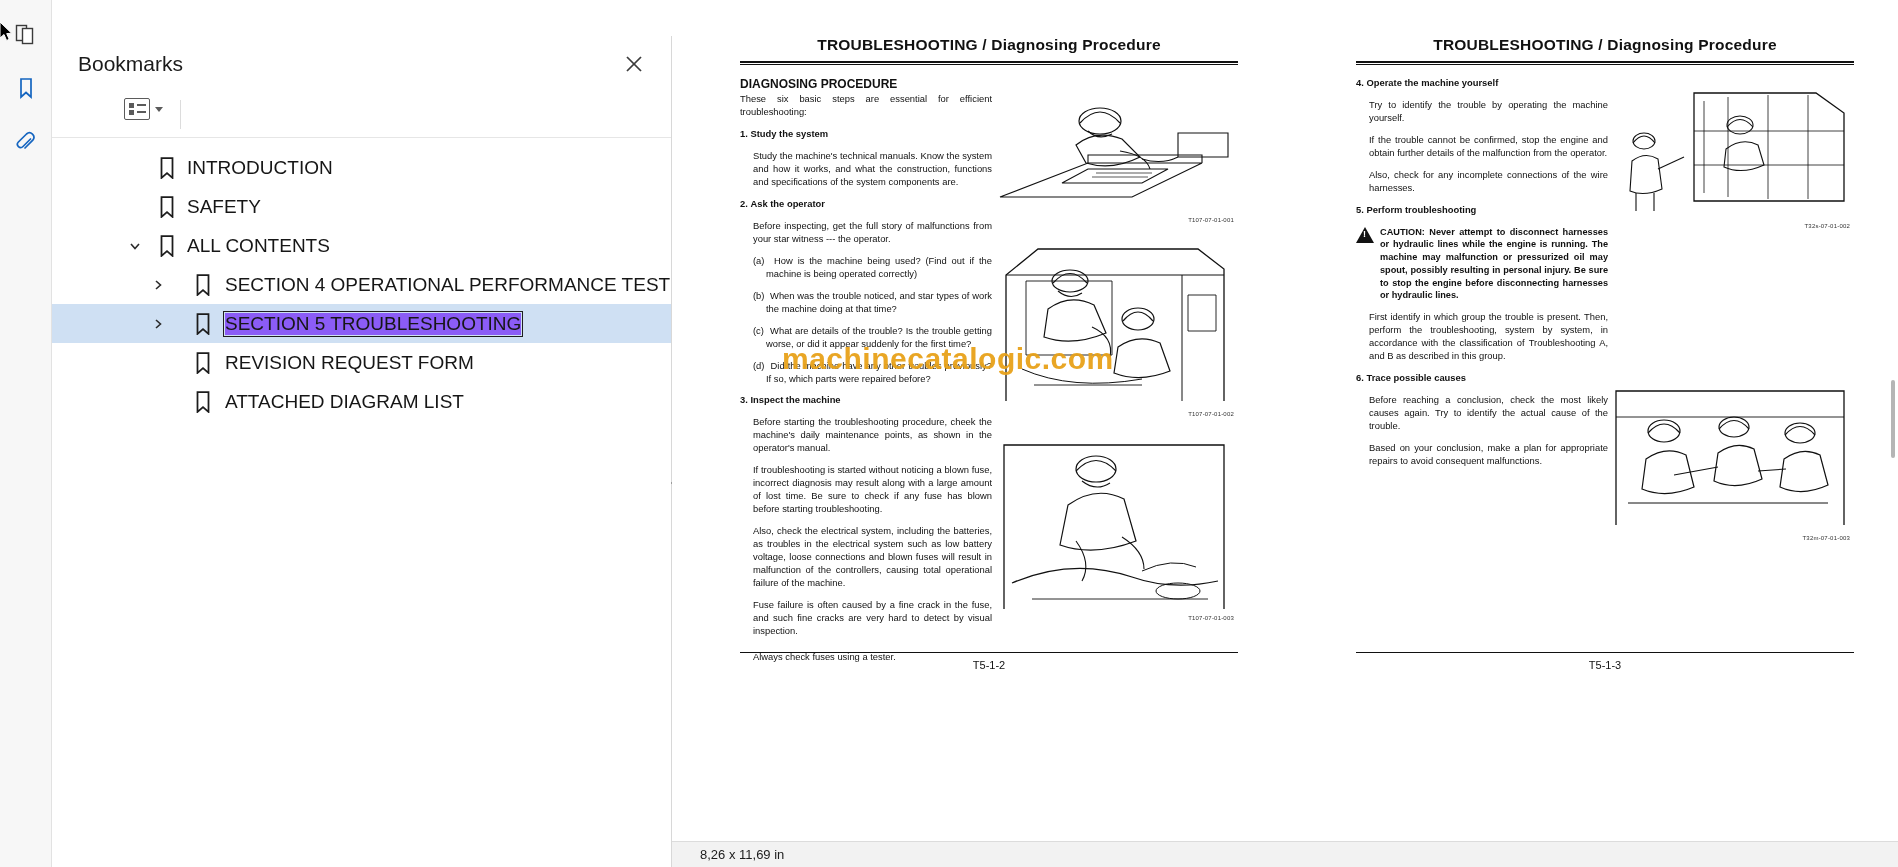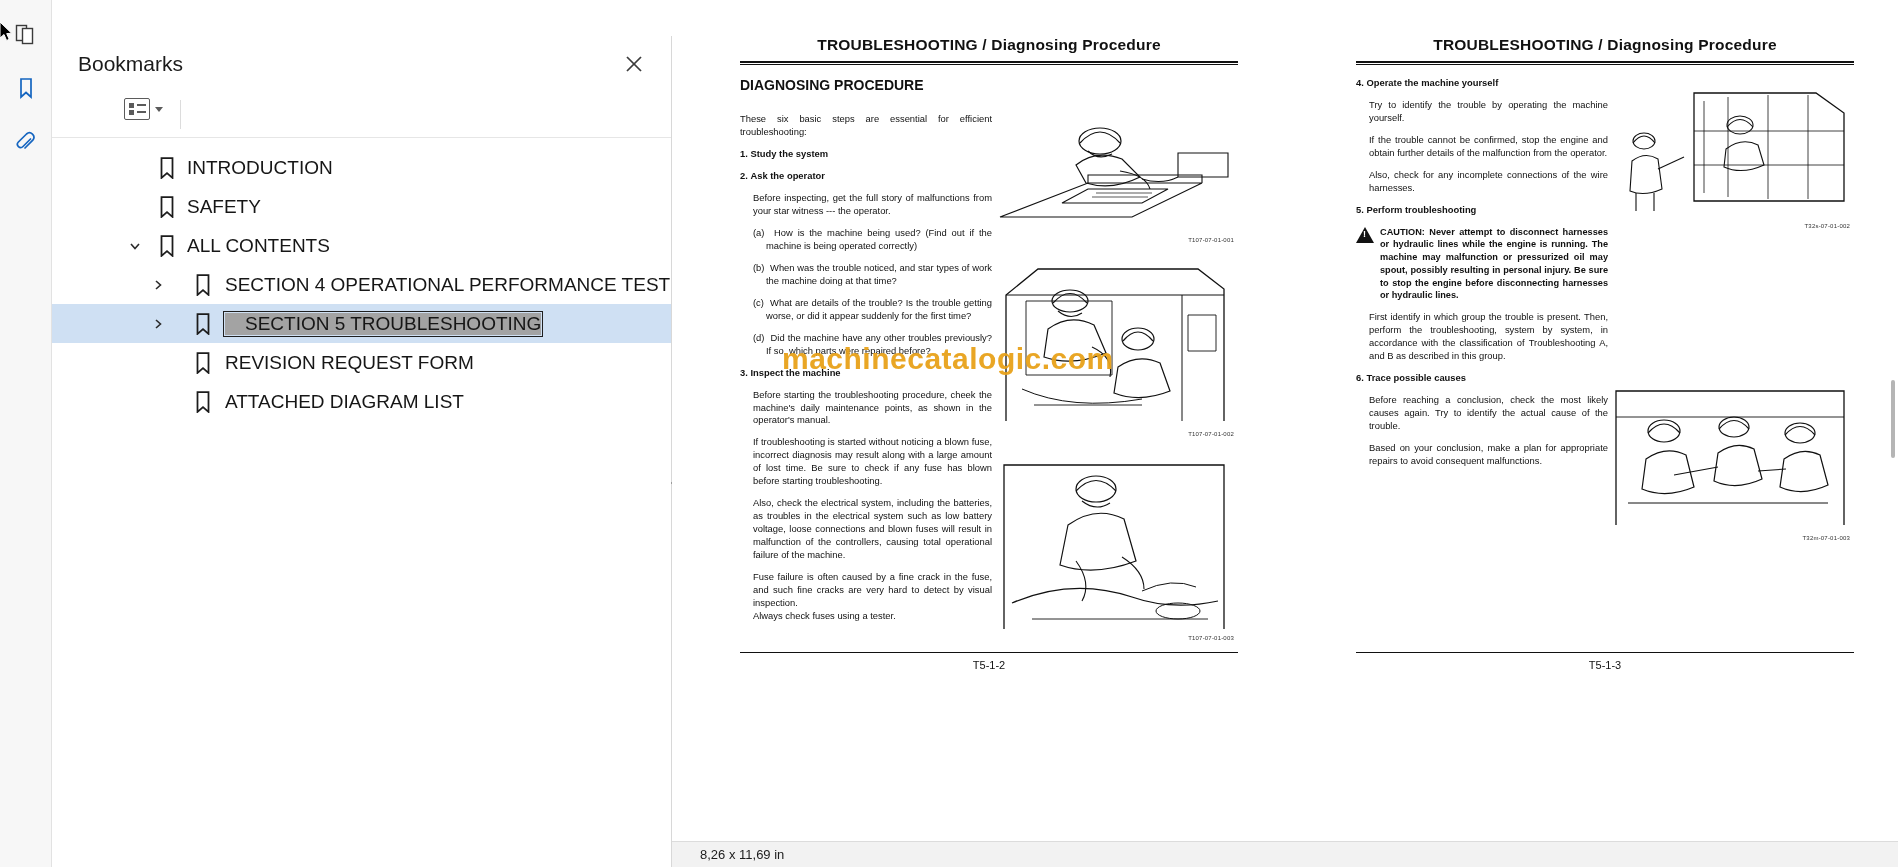--- a/index.html
+++ b/index.html
@@ -173,22 +173,21 @@
     white-space: nowrap;
   }
   .bm-row.depth0 .bm-label { margin-left: 27px; }
   .bm-row.depth1 .bm-label { margin-left: 27px; }
   .bm-row.selected {
     background: #cfe0f3;
   }
   .bm-row.selected .bm-label {
     outline: 1px solid #1f1f1f;
     outline-offset: 1px;
-    background: #a3a3a3;
-    padding-left: 20px;
+    background: #8b5cf6;
   }
 
   
   .panel-splitter {
     position: absolute;
     right: -9px;
     top: 430px;
     width: 9px;
     height: 34px;
     display: flex;
@@ -246,23 +245,23 @@
   .rule {
     border-bottom: 2px solid #111;
     margin-bottom: 1px;
   }
   .rule-thin {
     border-bottom: 1px solid #111;
     margin-bottom: 12px;
   }
   .sect-title {
     font-weight: bold;
-    font-size: 14px;
+    font-size: 12px;
     color: #111;
-    margin: 8px 0 20px 0;
+    margin: 8px 0 2px 0;
   }
   .cols {
     display: flex;
   }
   .col-text {
     width: 252px;
     font-size: 9.4px;
     line-height: 1.38;
     color: #111;
   }
@@ -521,40 +520,41 @@
 
           <div class="sect-title">DIAGNOSING PROCEDURE</div>
 
           <div class="cols">
 
             <div class="col-text">
               <p class="p">These six basic steps are essential for efficient troubleshooting:</p>
 
               <p class="p"><span class="num">1.</span>
                 <span class="bold">Study the system</span></p>
+              <p class="p ind">Study the machine's technical manuals. Know the system and how it works, and what the construction, functions and specifications of the system components are.</p>
 
               <p class="p"><span class="num">2.</span>
                 <span class="bold">Ask the operator</span></p>
               <p class="p ind">Before inspecting, get the full story of malfunctions from your star witness --- the operator.</p>
 
               <p class="p ind ind2"><span>(a)</span>
                 &nbsp;<span>How is the machine being used? (Find out if the machine is being operated correctly)</span></p>
               <p class="p ind ind2"><span>(b)</span>
                 &nbsp;<span>When was the trouble noticed, and star types of work the machine doing at that time?</span></p>
               <p class="p ind ind2"><span>(c)</span>
                 &nbsp;<span>What are details of the trouble? Is the trouble getting worse, or did it appear suddenly for the first time?</span></p>
               <p class="p ind ind2"><span>(d)</span>
                 &nbsp;<span>Did the machine have any other troubles previously? If so, which parts were repaired before?</span></p>
 
               <p class="p"><span class="num">3.</span>
                 <span class="bold">Inspect the machine</span></p>
               <p class="p ind">Before starting the troubleshooting procedure, cheek the machine's daily maintenance points, as shown in the operator's manual.</p>
               <p class="p ind">If troubleshooting is started without noticing a blown fuse, incorrect diagnosis may result along with a large amount of lost time. Be sure to check if any fuse has blown before starting troubleshooting.</p>
               <p class="p ind">Also, check the electrical system, including the batteries, as troubles in the electrical system such as low battery voltage, loose connections and blown fuses will result in malfunction of the controllers, causing total operational failure of the machine.</p>
-              <p class="p ind" style="margin-bottom:0">Fuse failure is often caused by a fine crack in the fuse, and such fine cracks are very hard to detect by visual inspection.</p>
+              <p class="p ind" style="margin-bottom:13px">Fuse failure is often caused by a fine crack in the fuse, and such fine cracks are very hard to detect by visual inspection.</p>
               <p class="p ind">Always check fuses using a tester.</p>
             </div>
 
             <div class="col-art">
 
               <div class="fig">
                 <svg width="245" height="120" viewBox="0 0 245 120">
                   <rect x="0" y="0" width="245" height="120" fill="#fff"></rect>
                   <path d="M8 104 L140 104 L210 70 L96 70 Z" fill="none" stroke="#111" stroke-width="1.1"></path>
                   <path d="M96 70 L96 62 L210 62 L210 70" fill="none" stroke="#111" stroke-width="1.1"></path>

